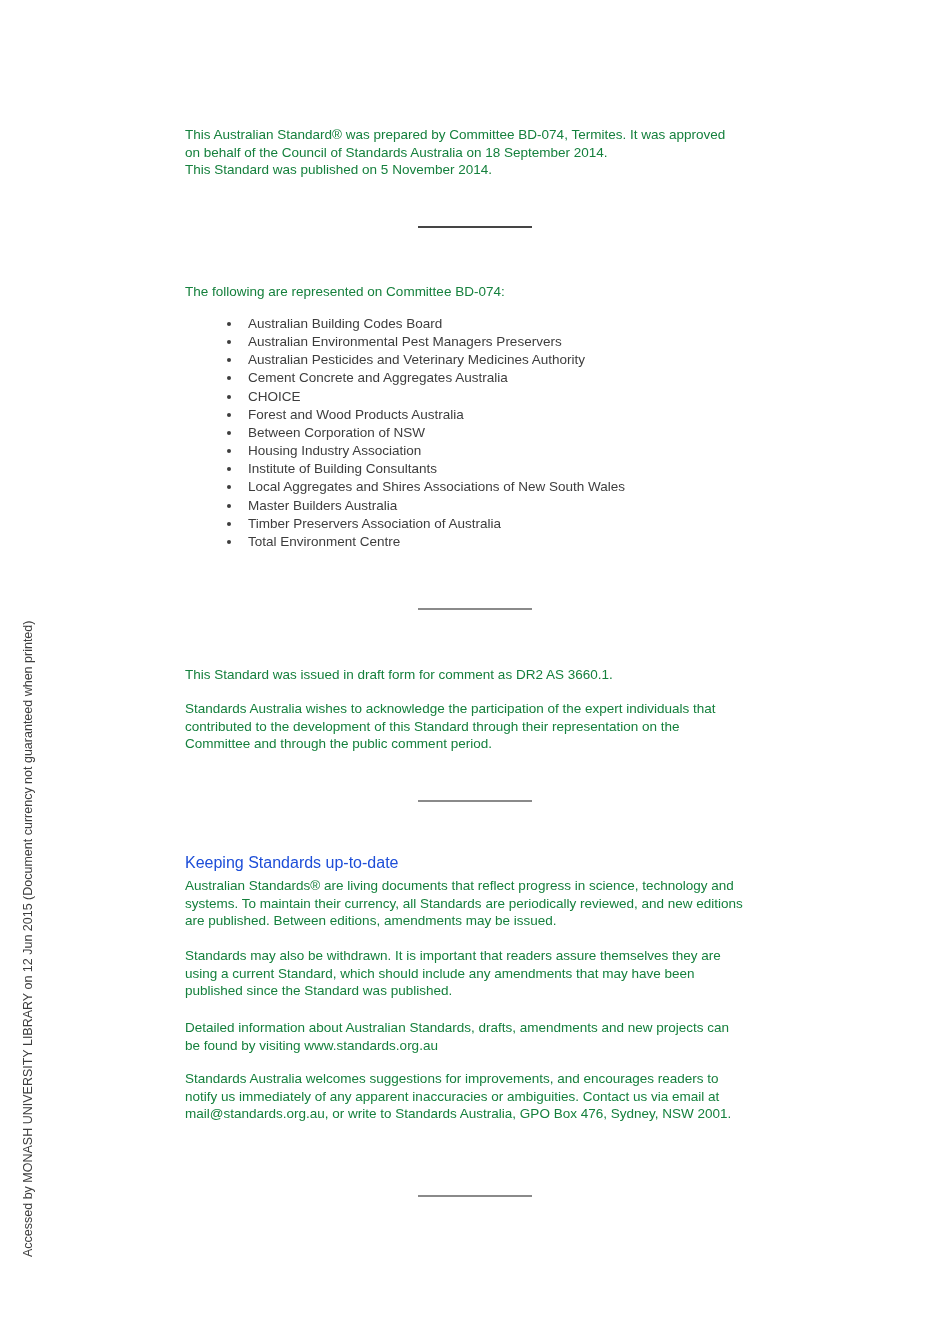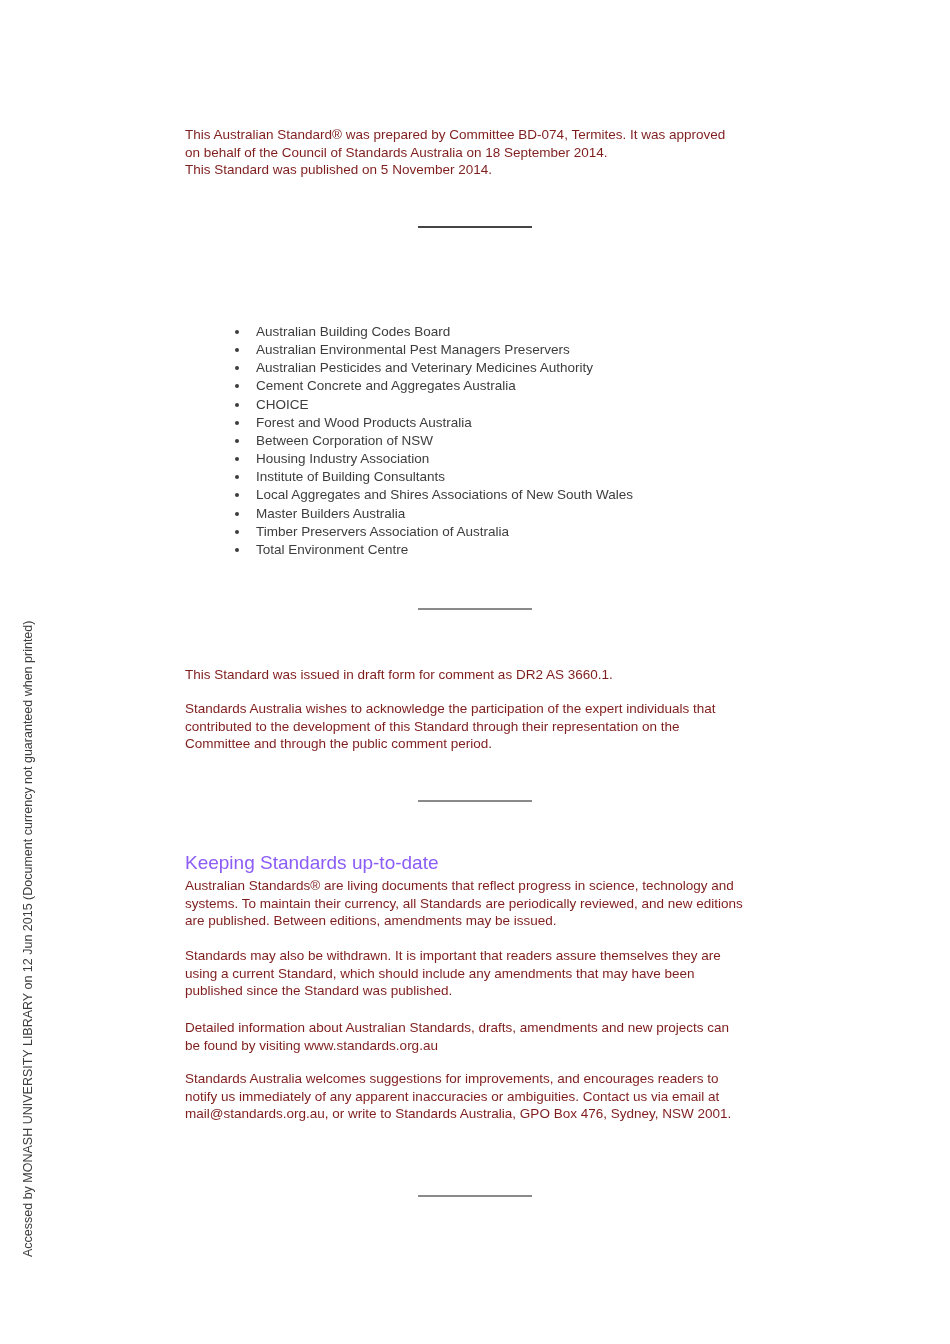--- a/index.html
+++ b/index.html
@@ -17,46 +17,46 @@
     overflow: hidden;
   }
   .para {
     position: absolute;
     left: 185px;
     width: 584px;
     margin: 0;
     font-size: 13.5px;
     line-height: 17.5px;
     white-space: pre-line;
-    color: #7f1d1d;
+    color: #15803d;
   }
   .pos-preparation   { top: 126px; }
   .pos-committee-intro { top: 283px; }
   .pos-issued        { top: 666px; }
   .pos-acknowledgement { top: 700px; }
   .pos-para1         { top: 877px; }
   .pos-para2         { top: 947px; }
   .pos-para3         { top: 1019px; }
   .pos-para4         { top: 1070px; }
   .keeping-heading {
     position: absolute;
     left: 185px;
     top: 853px;
     margin: 0;
-    font-size: 19px;
+    font-size: 16px;
     font-weight: 400;
     line-height: 19px;
-    color: #8b5cf6;
+    color: #1d4ed8;
   }
   .committee-list {
     position: absolute;
     left: 185px;
     top: 315px;
     width: 560px;
-    margin: 8px;
+    margin: 0;
     padding: 0 0 0 57px;
     font-size: 13.5px;
     line-height: 18.15px;
     list-style: disc outside;
   }
   .committee-list li {
     padding-left: 6px;
   }
   .divider {
     position: absolute;
@@ -87,20 +87,21 @@
 <div class="page">
 
   <div class="vertical-note">Accessed by MONASH UNIVERSITY LIBRARY on 12 Jun 2015 (Document currency not guaranteed when printed)</div>
 
   <p class="para pos-preparation">This Australian Standard® was prepared by Committee BD-074, Termites. It was approved
 on behalf of the Council of Standards Australia on 18 September 2014.
 This Standard was published on 5 November 2014.</p>
 
   <div class="divider divider-dark"></div>
 
+  <p class="para pos-committee-intro">The following are represented on Committee BD-074:</p>
 
   <ul class="committee-list">
     <li>Australian Building Codes Board</li>
     <li>Australian Environmental Pest Managers Preservers</li>
     <li>Australian Pesticides and Veterinary Medicines Authority</li>
     <li>Cement Concrete and Aggregates Australia</li>
     <li>CHOICE</li>
     <li>Forest and Wood Products Australia</li>
     <li>Between Corporation of NSW</li>
     <li>Housing Industry Association</li>

